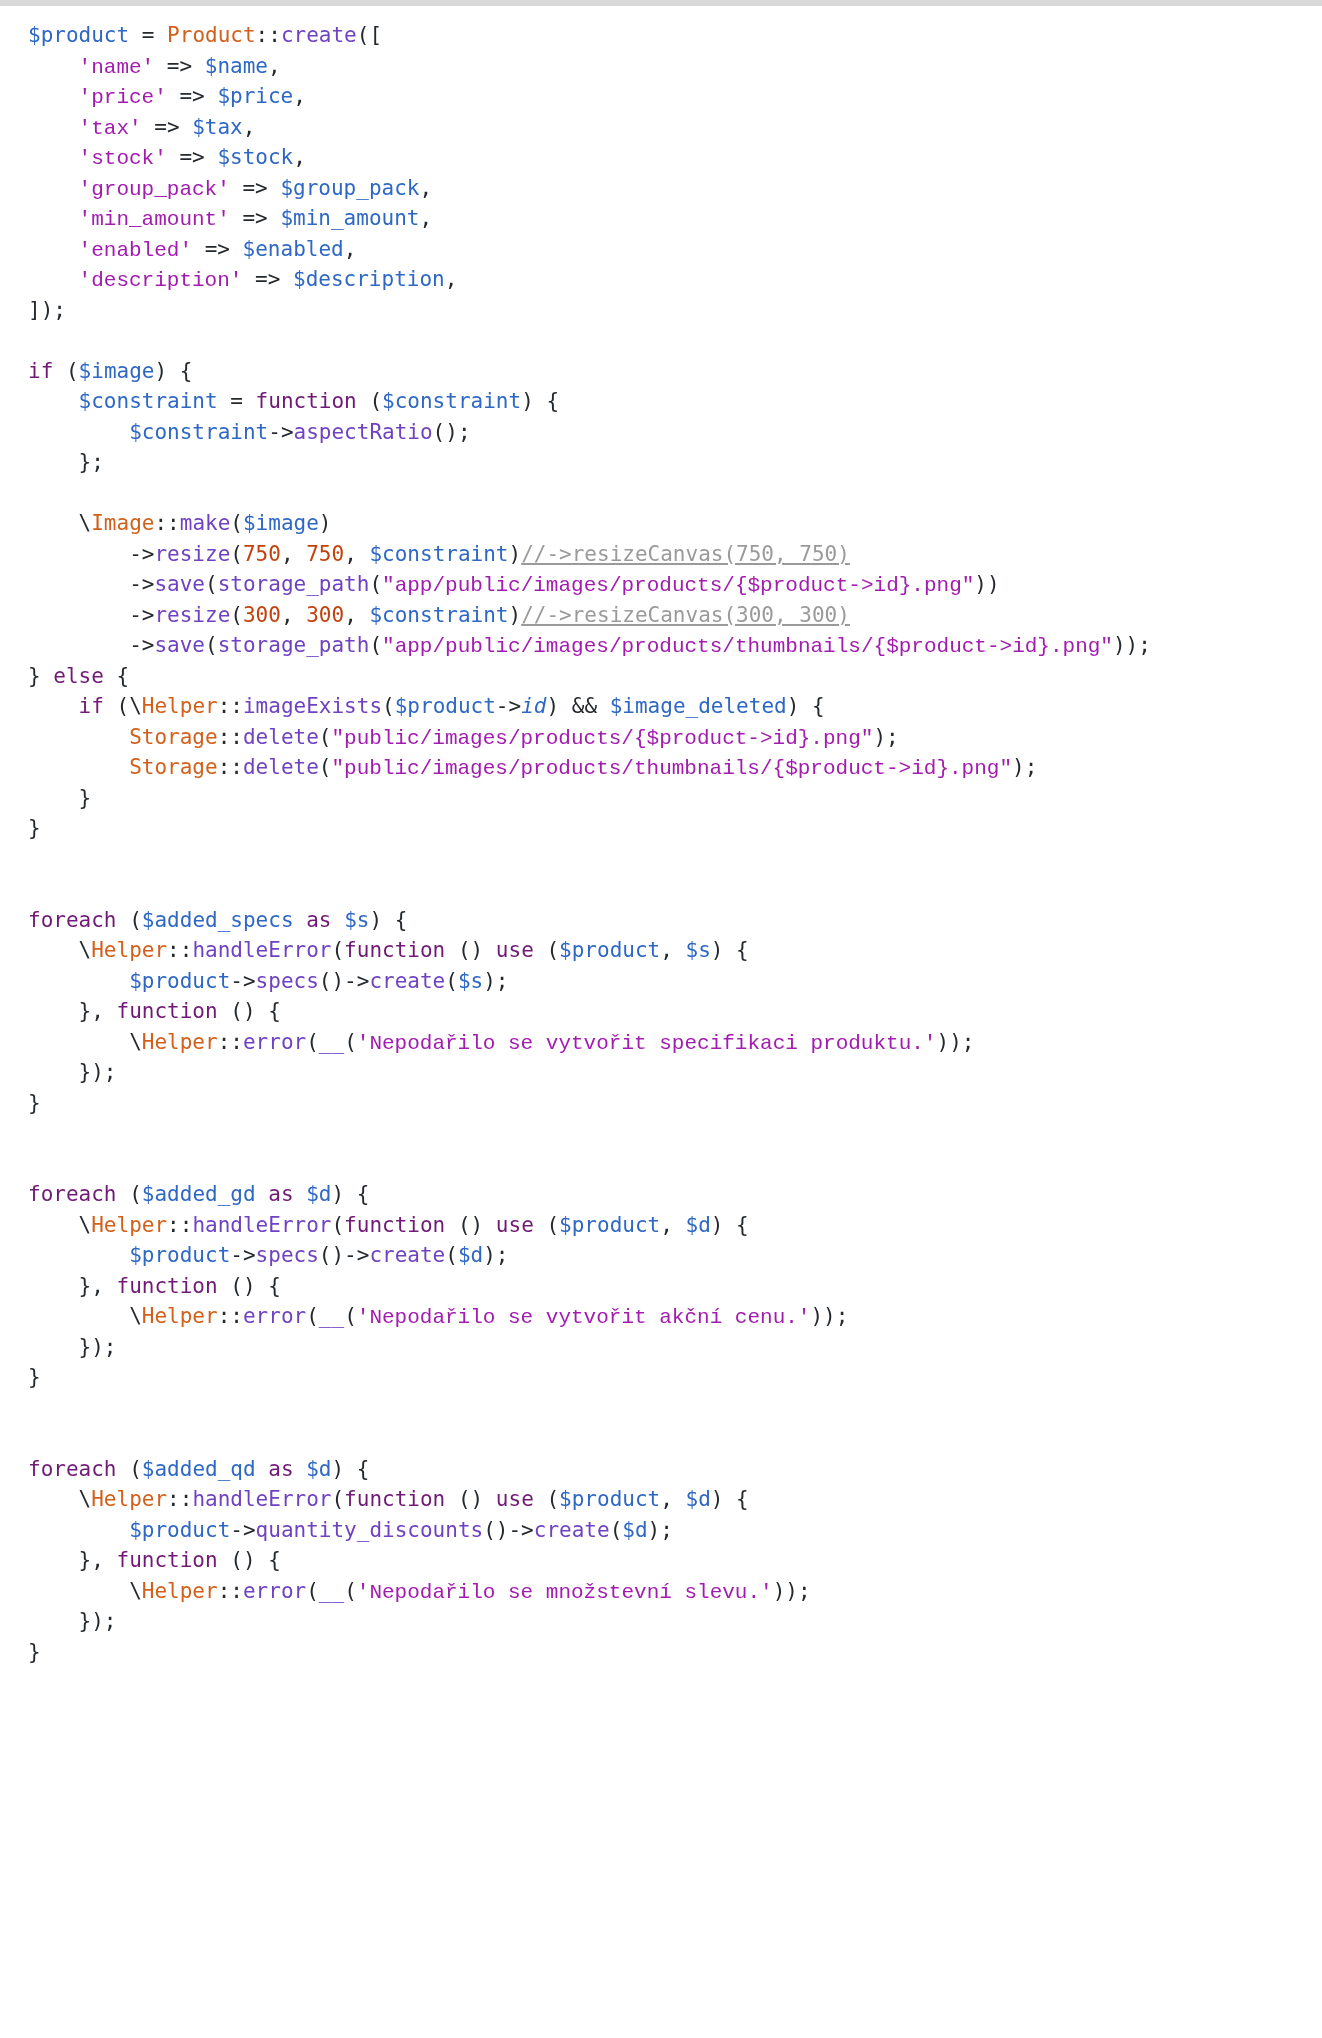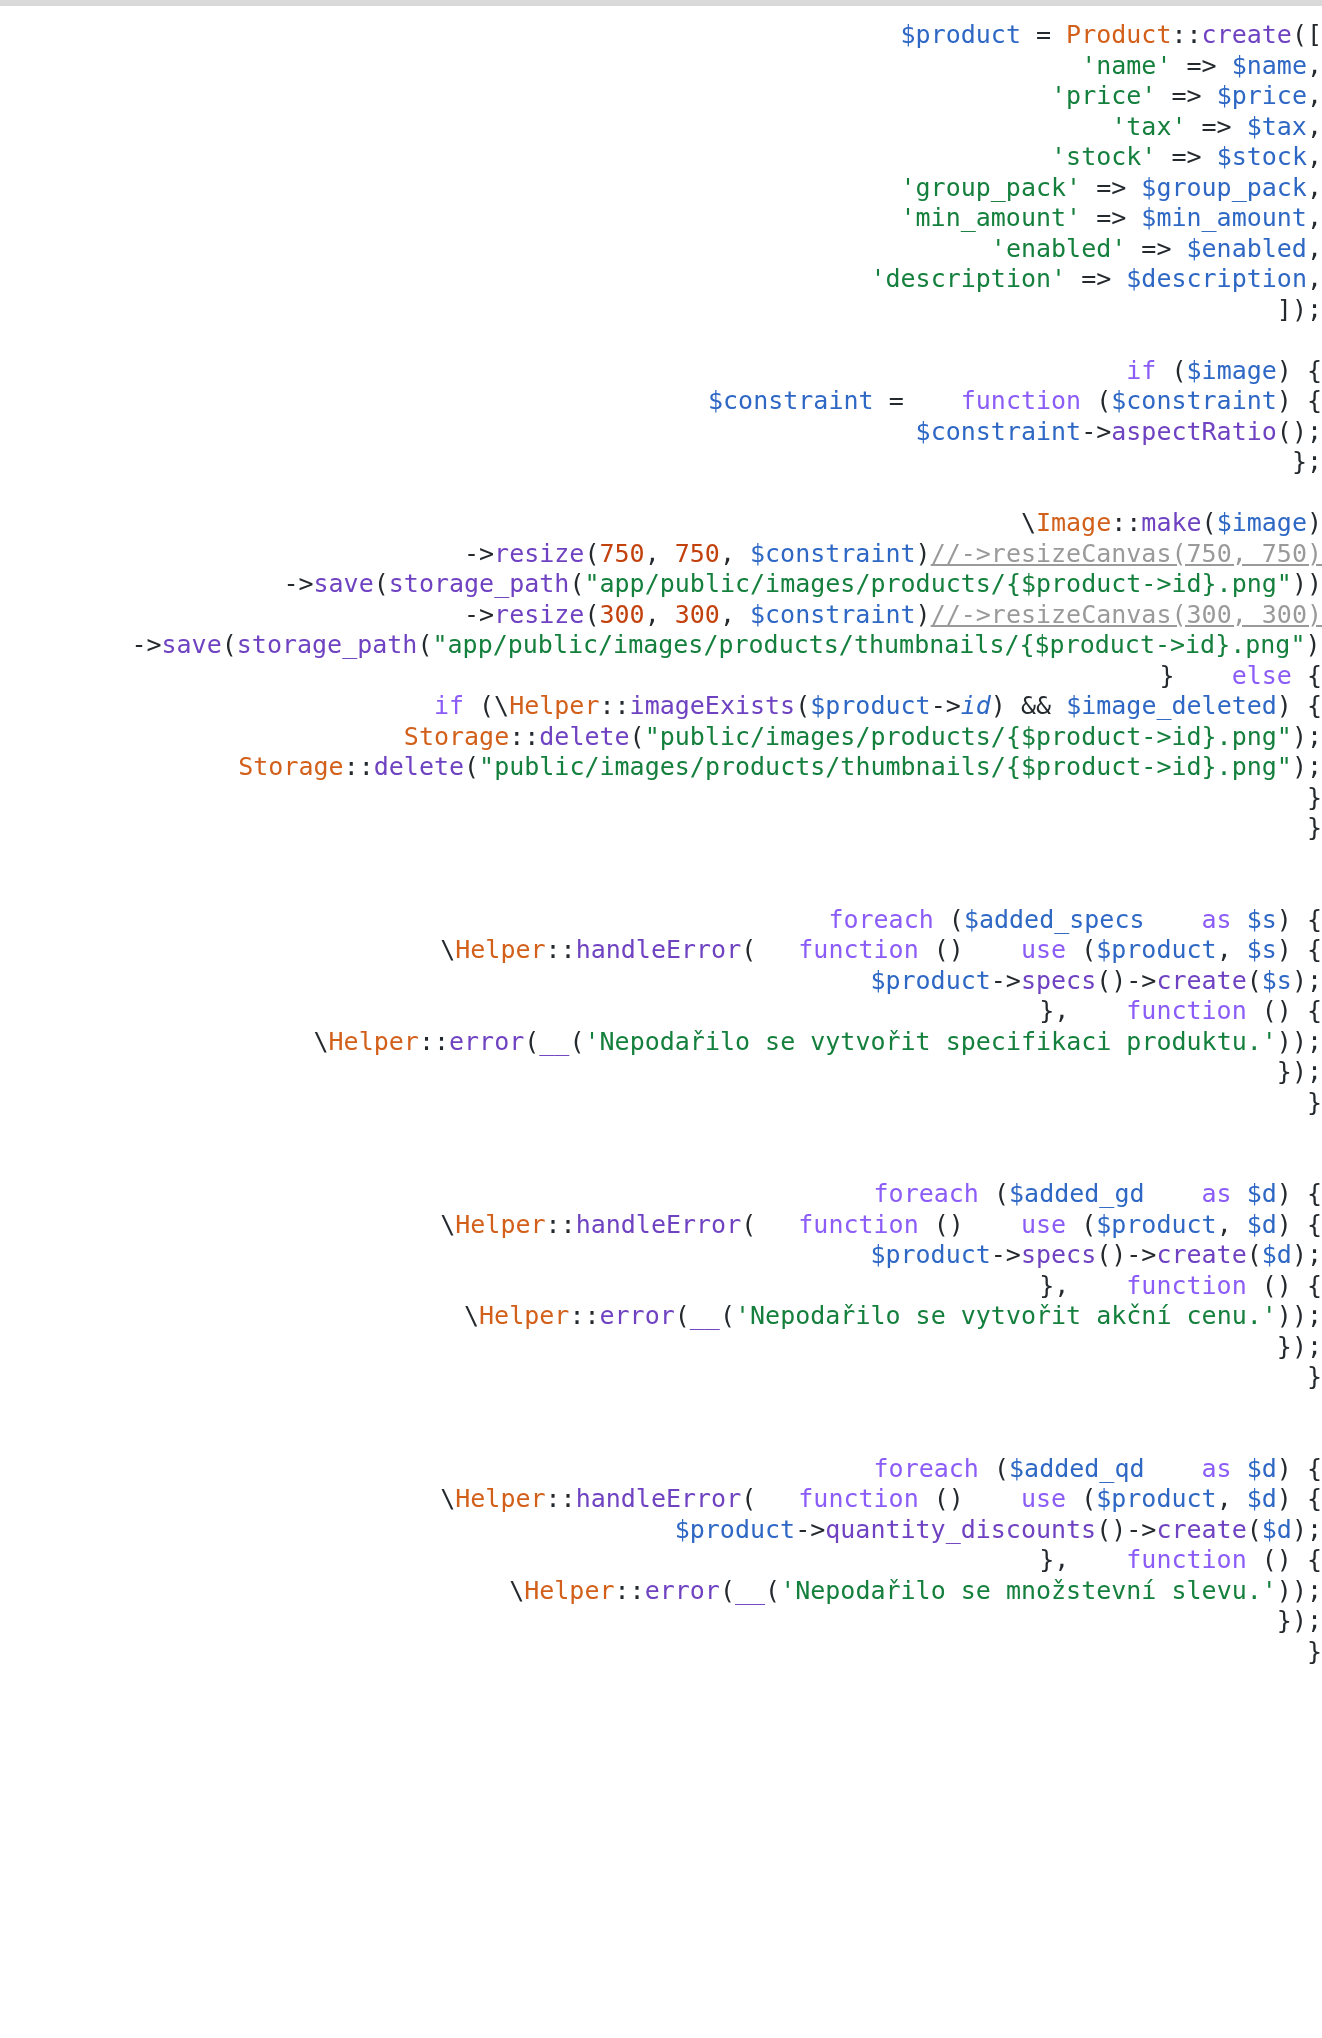--- a/index.html
+++ b/index.html
@@ -7,35 +7,34 @@
     width:1322px;
     background:#ffffff;
     font-family:"DejaVu Sans Mono","Liberation Mono",monospace;
   }
   #topbar{
     height:6px;
     background:#d9d9d9;
     width:100%;
   }
   #code{
-    padding:14px 0 0 11px;
-    font-size:25px;
+    padding:14px 0 0 28px;
+    font-size:21px;
     line-height:30.5px;
     white-space:pre;
     color:#24292e;
     letter-spacing:0px;
-    text-align:right;
     -webkit-font-smoothing:antialiased;
   }
   .ln{display:block;height:30.5px;}
   .var {color:#2e68c4;}
   .cls {color:#d2601a;}
   .fn  {color:#6f42c1;}
-  .kw  {color:#8b5cf6;margin-left:42px;}
-  .str {color:#15803d;}
+  .kw  {color:#701a75;}
+  .str {color:#a21caf;font-family:Liberation Mono, monospace;}
   .num {color:#c2410c;}
   .cmt {color:#9a9a9a;text-decoration:underline;}
   .pun {color:#24292e;}
   .prop{color:#2e68c4;font-style:italic;}
 </style>
 </head>
 <body>
 
 <div id="topbar"></div>
 

